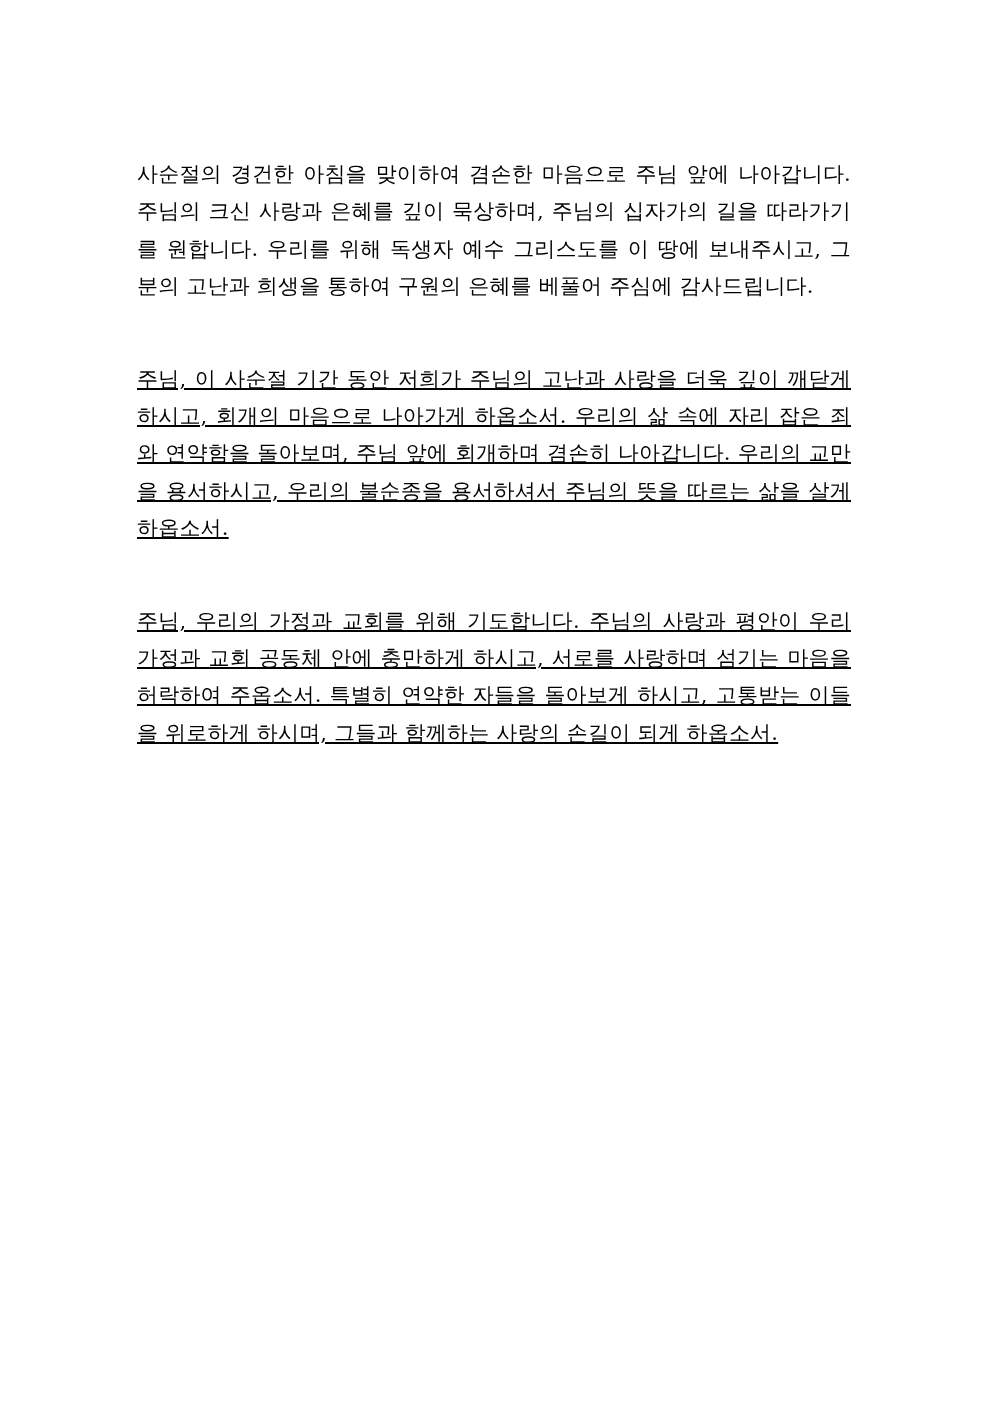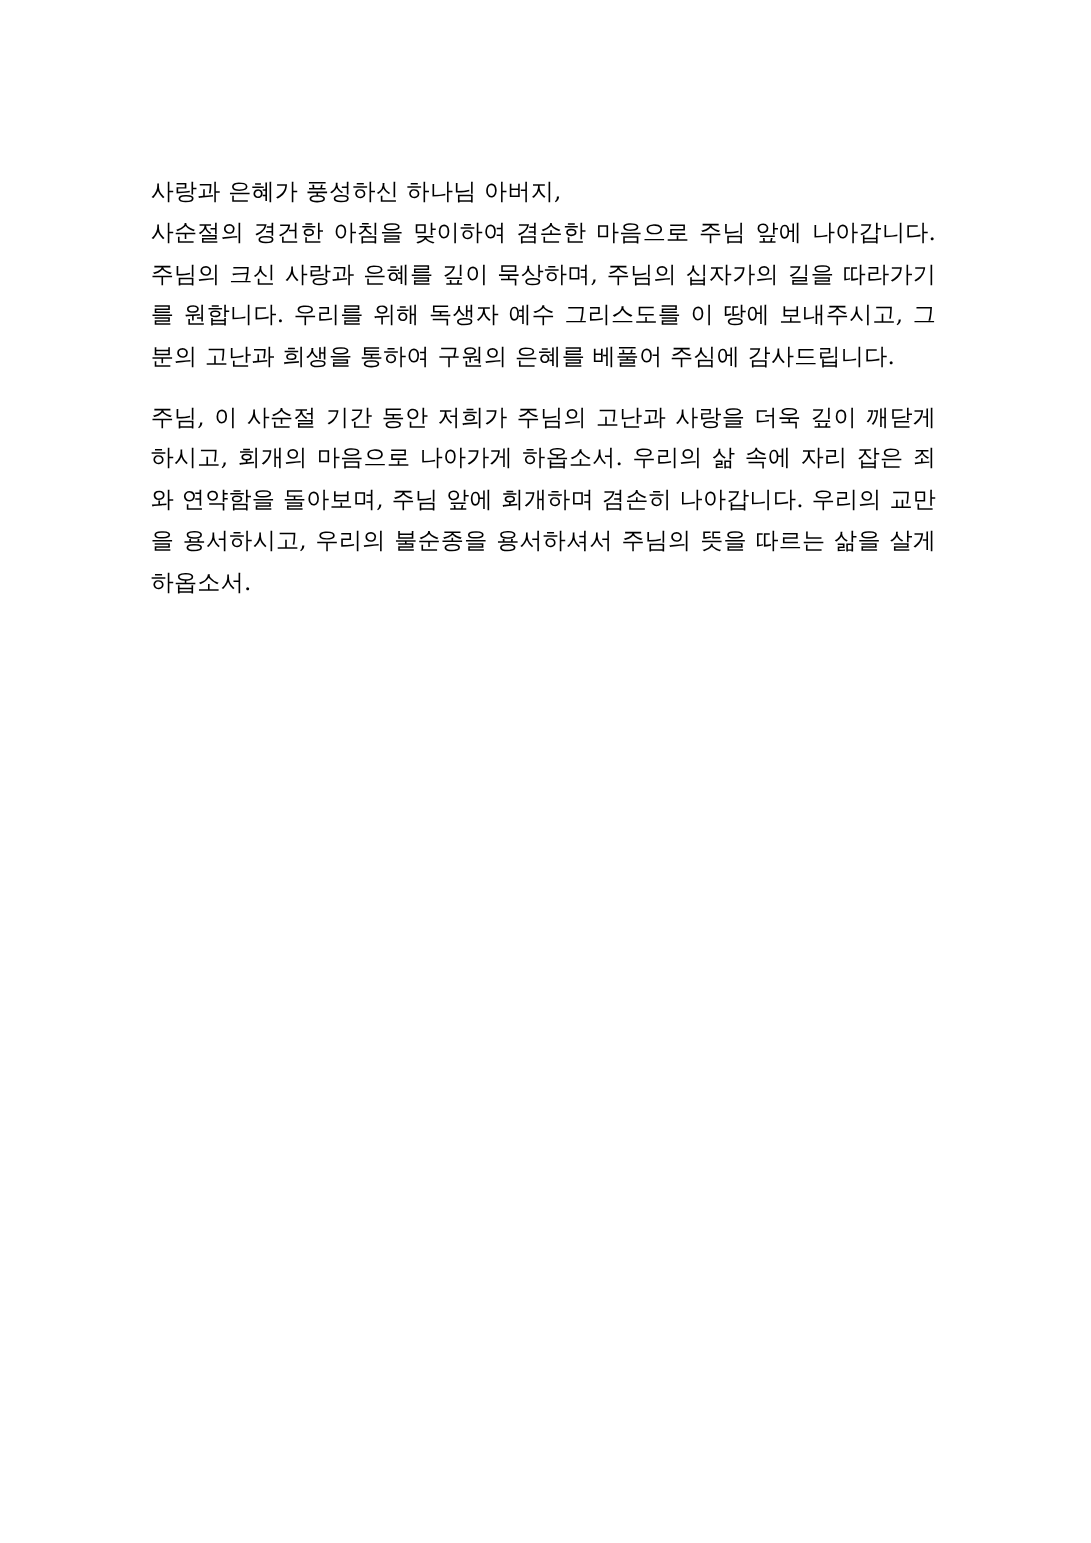--- a/index.html
+++ b/index.html
@@ -29,23 +29,24 @@
     line-height: 37.4px;
     text-align: justify;
     text-align-last: left;
     word-break: break-all;
     letter-spacing: 0.2px;
     margin: 0;
   }
 
   
   .para.spaced {
-    margin-top: 18px;
+    margin-top: 55px;
+    text-decoration: underline;
   }
 </style>
 </head>
 <body>
 
 <div class="page">
-  <p class="para">사랑과 은혜가 풍성하신 하나님 아버지,</p>
   <p class="para">사순절의 경건한 아침을 맞이하여 겸손한 마음으로 주님 앞에 나아갑니다. 주님의 크신 사랑과 은혜를 깊이 묵상하며, 주님의 십자가의 길을 따라가기를 원합니다. 우리를 위해 독생자 예수 그리스도를 이 땅에 보내주시고, 그분의 고난과 희생을 통하여 구원의 은혜를 베풀어 주심에 감사드립니다.</p>
   <p class="para spaced">주님, 이 사순절 기간 동안 저희가 주님의 고난과 사랑을 더욱 깊이 깨닫게 하시고, 회개의 마음으로 나아가게 하옵소서. 우리의 삶 속에 자리 잡은 죄와 연약함을 돌아보며, 주님 앞에 회개하며 겸손히 나아갑니다. 우리의 교만을 용서하시고, 우리의 불순종을 용서하셔서 주님의 뜻을 따르는 삶을 살게 하옵소서.</p>
+  <p class="para spaced">주님, 우리의 가정과 교회를 위해 기도합니다. 주님의 사랑과 평안이 우리 가정과 교회 공동체 안에 충만하게 하시고, 서로를 사랑하며 섬기는 마음을 허락하여 주옵소서. 특별히 연약한 자들을 돌아보게 하시고, 고통받는 이들을 위로하게 하시며, 그들과 함께하는 사랑의 손길이 되게 하옵소서.</p>
 </div>
 
 </body></html>

